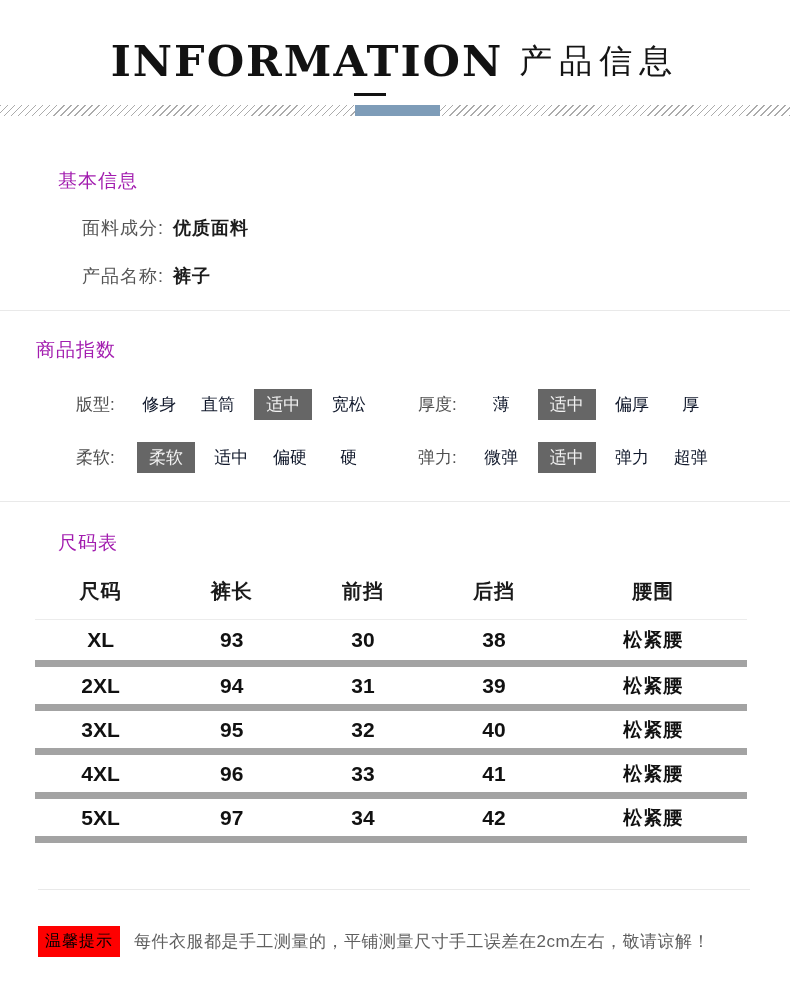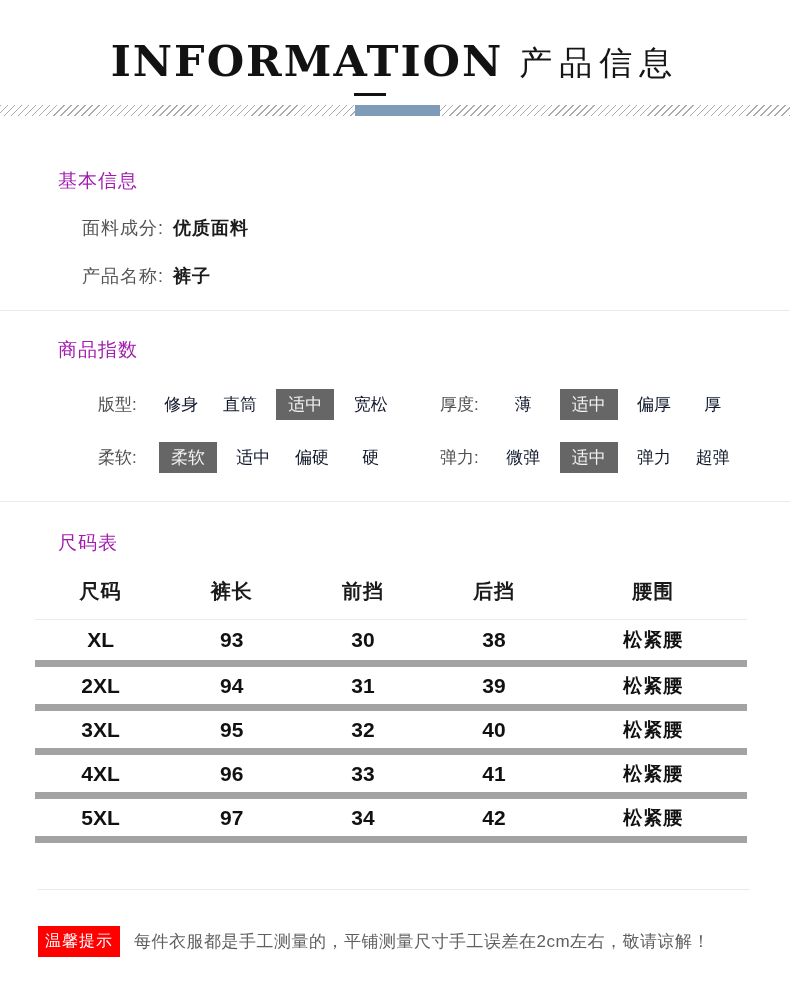--- a/index.html
+++ b/index.html
@@ -4,21 +4,21 @@
 <style>
   * { margin: 0; padding: 0; box-sizing: border-box; }
   html, body { background: #ffffff; }
   body {
     width: 790px; height: 1005px; overflow: hidden;
     font-family: "Liberation Sans", "DejaVu Sans", sans-serif;
     color: #333;
   }
   
   .page-header { padding-top: 36px; text-align: center; }
-  .title-row { display: flex; justify-content: center; align-items: flex-end; gap: 16px; }
+  .title-row { display: flex; justify-content: center; align-items: center; gap: 16px; }
   .title-en {
     font-family: "DejaVu Serif", "Liberation Serif", serif;
     font-weight: bold; font-size: 43px; letter-spacing: 2px; color: #121212;
   }
   .title-cn { font-size: 33px; letter-spacing: 7px; color: #151515; font-weight: 400; }
   .title-underline {
     width: 32px; height: 3px; background: #111;
     margin: 7px auto 0; transform: translateX(-25px);
   }
   .subtitle {
@@ -39,21 +39,21 @@
   
   .section-title { font-size: 19px; font-weight: 400; color: #a21caf; letter-spacing: 1px; }
   .basic-info { padding: 52px 0 0 58px; }
   .info-row { margin-left: 24px; margin-top: 24px; font-size: 18px; }
   .info-row:first-of-type { margin-top: 22px; }
   .info-label { color: #555; letter-spacing: 1px; }
   .info-value { color: #1c1c1c; font-weight: bold; margin-left: 4px; letter-spacing: 1px; }
   .section-divider { border: none; border-top: 1px solid #e9e9e9; margin: 0; }
   .divider-1 { margin-top: 22px; }
   
-  .product-index { padding: 26px 0 0 58px; }
+  .product-index { padding: 26px 0 0 36px; }
   .index-row { display: flex; margin-top: 26px; align-items: center; }
   .index-row.second { margin-top: 22px; }
   .index-group { display: flex; align-items: center; width: 342px; }
   .group-label { font-size: 17px; color: #4f4f4f; width: 54px; flex: none; margin-left: 40px; }
   .opt {
     flex: 1; text-align: center; font-size: 17px; color: #0f172a;
     padding: 4px 0; white-space: nowrap;
   }
   .opt.selected {
     flex: none; width: 58px; margin: 0 7px;
@@ -71,21 +71,21 @@
   .size-table td {
     font-size: 21px; font-weight: 600; color: #111; text-align: center;
     height: 44px; border-bottom: 7px solid #a3a3a3;
     font-stretch: condensed;
   }
   .size-table td.waist { font-size: 19px; letter-spacing: 1px; }
   .pre-footer { margin: 46px 40px 0 38px; }
   
   .page-footer { display: flex; align-items: center; padding: 0 0 0 38px; margin-top: 36px; }
   .tip-badge {
-    background: var(--badge-bg, #fe0000); color: #ffffff;
+    background: var(--badge-bg, #fe0000); color: #000000;
     font-size: 16px; padding: 5px 7px; letter-spacing: 1px; flex: none;
   }
   .tip-note { margin-left: 14px; font-size: 17px; color: #5f5f5f; letter-spacing: 0.5px; }
 </style>
 </head>
 <body>
 
 <div class="page">
 
   <header class="page-header">

